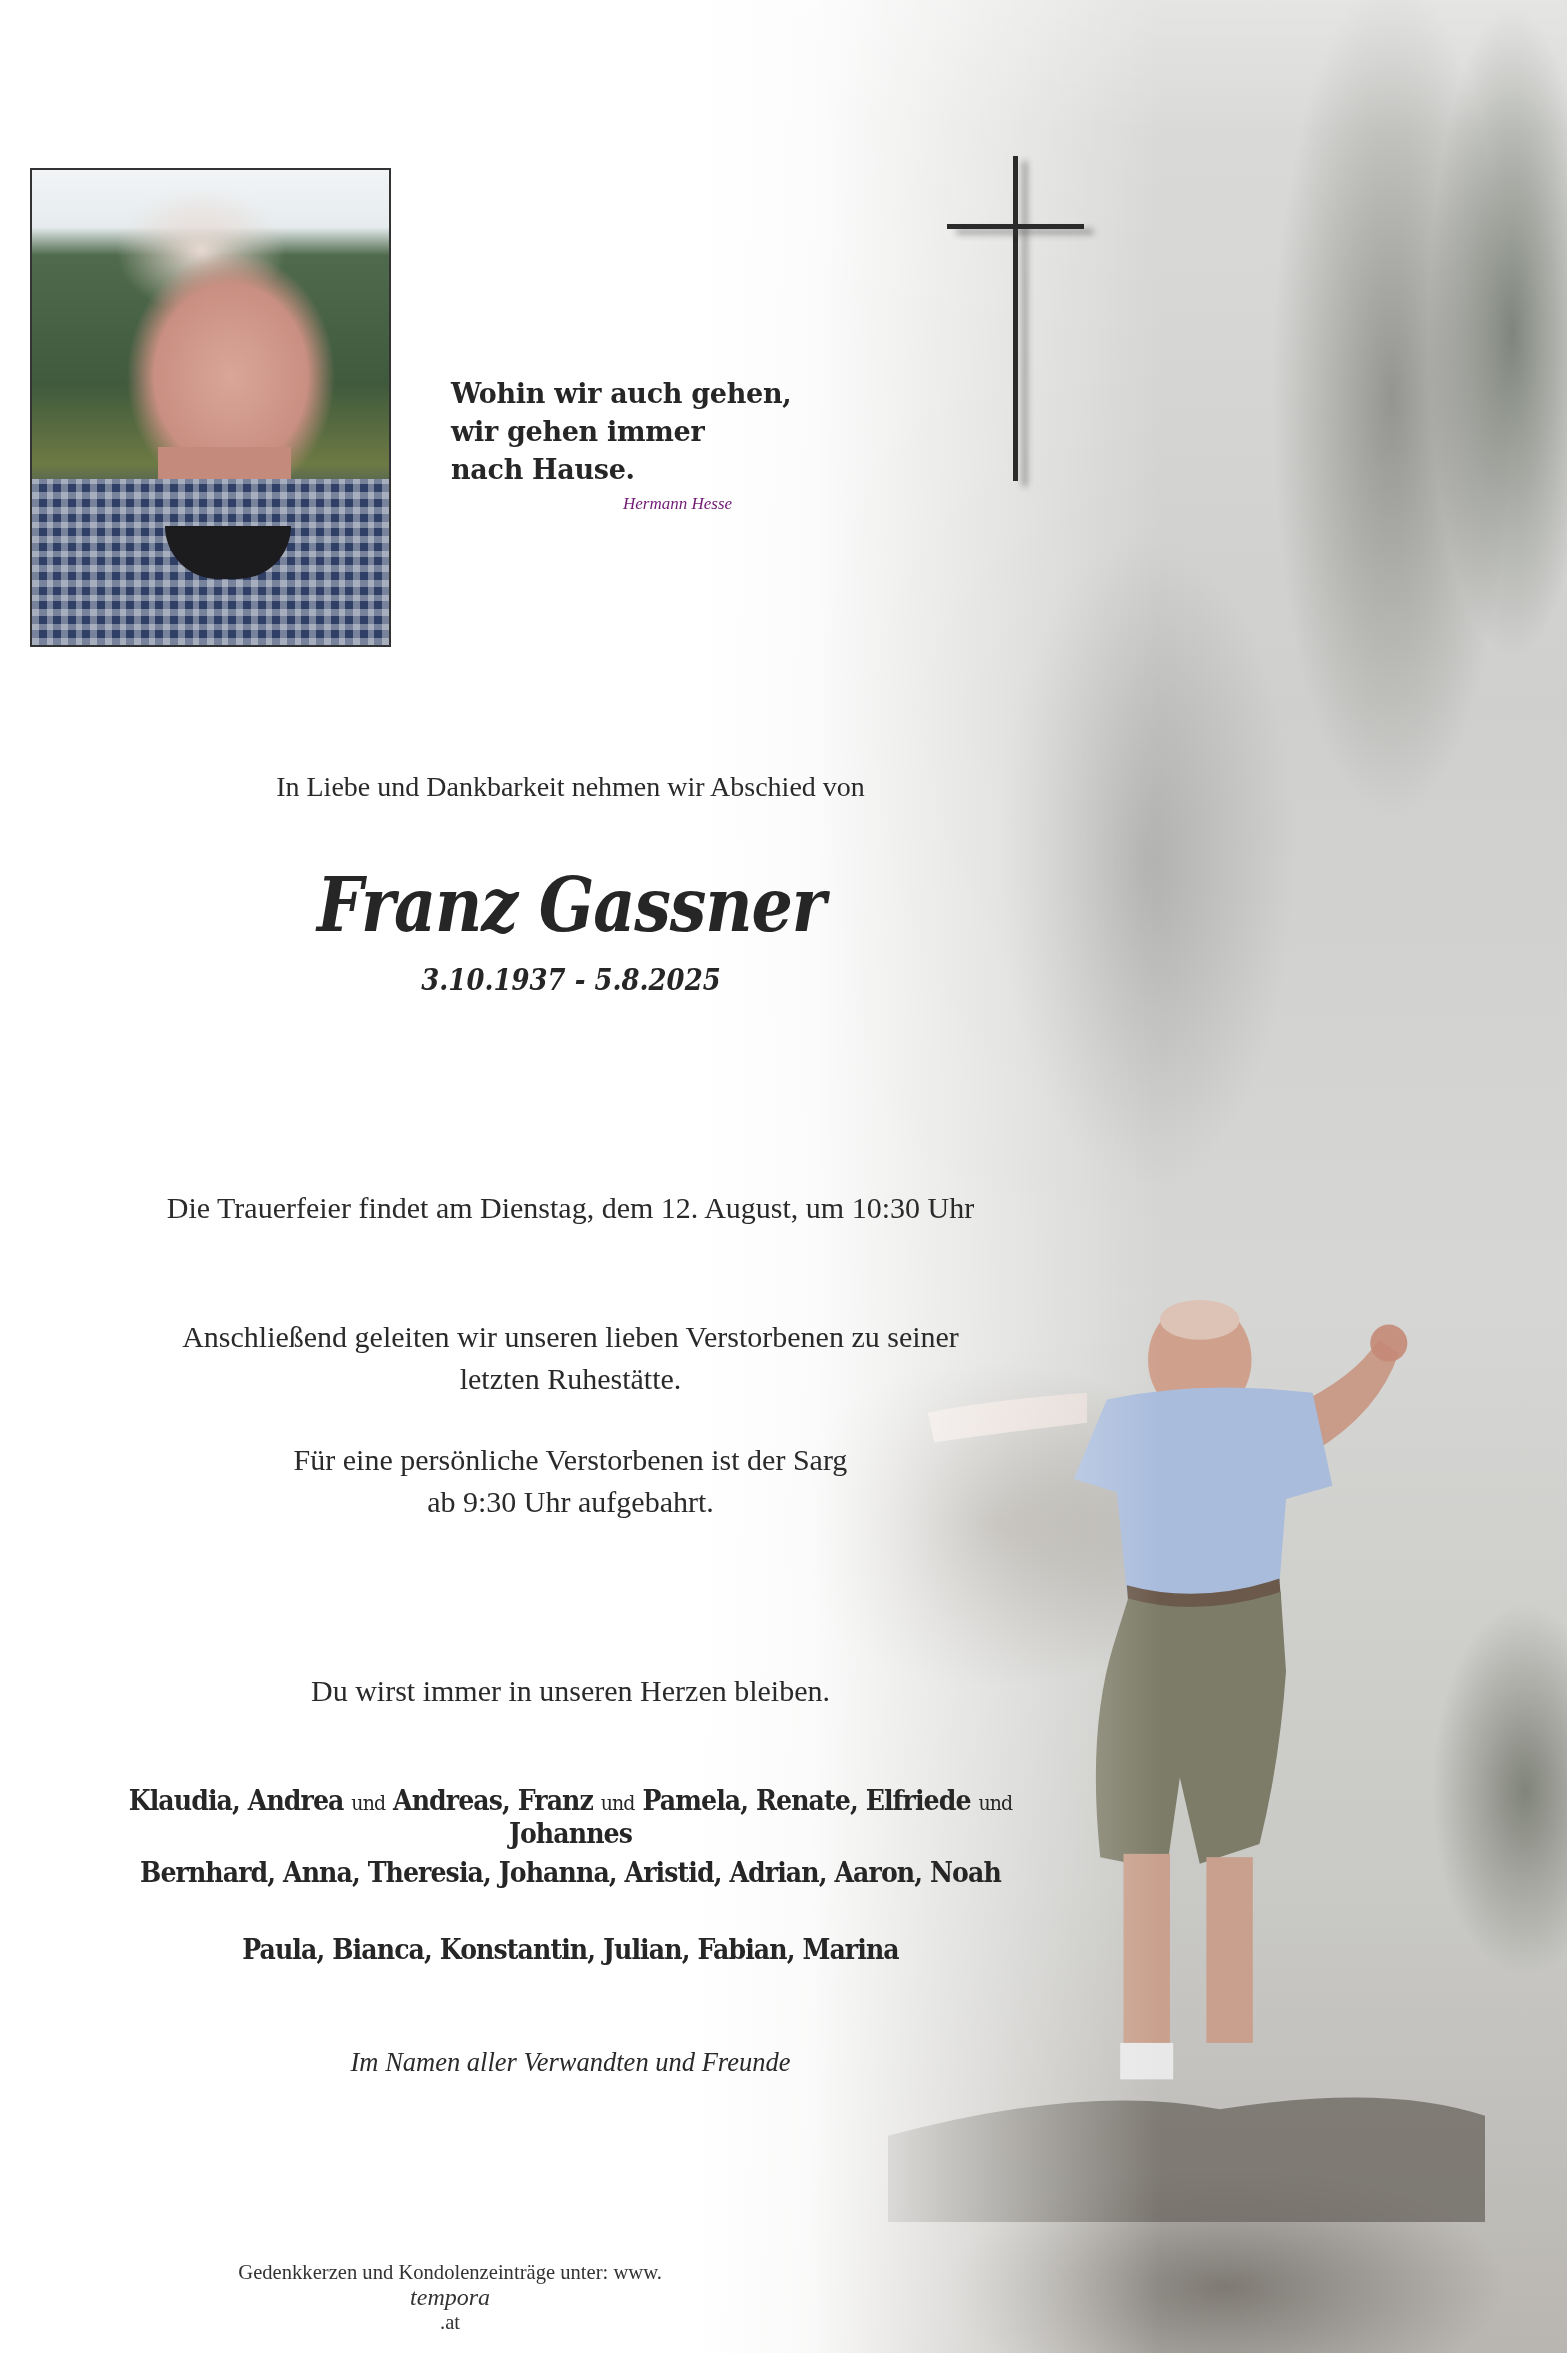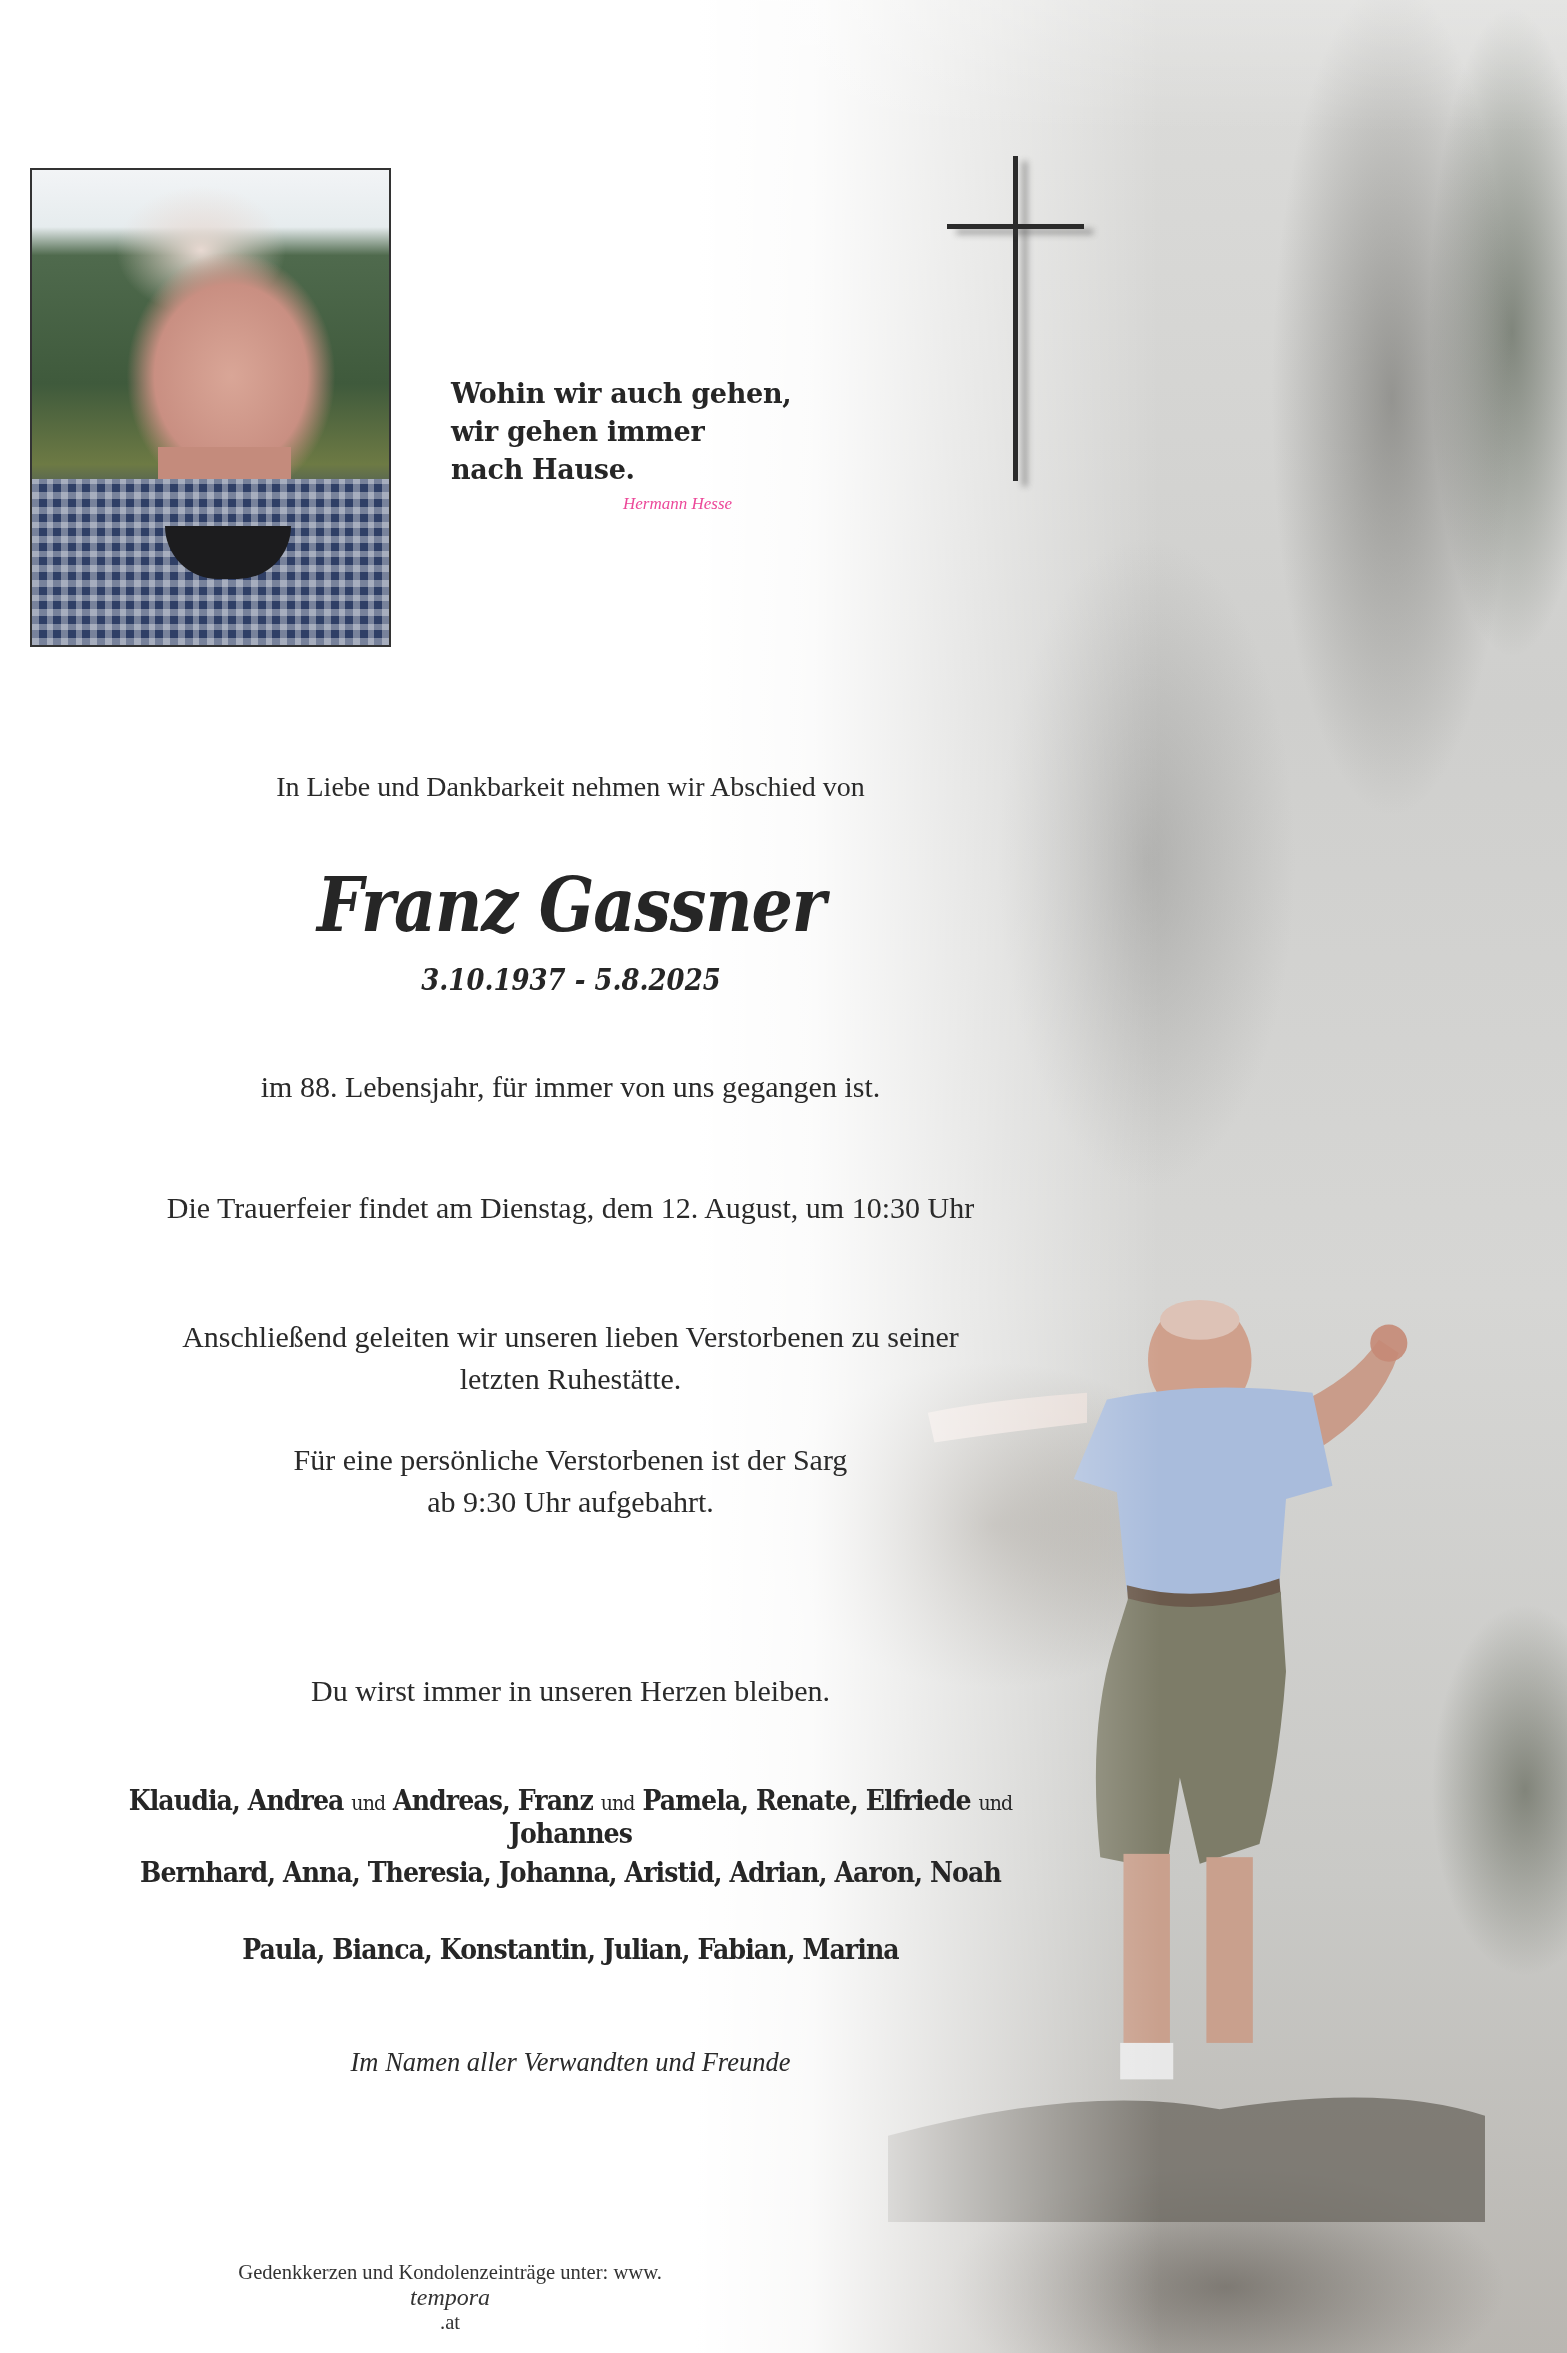--- a/index.html
+++ b/index.html
@@ -40,21 +40,21 @@
   .portrait-tee { position: absolute; left: 133px; bottom: 66px; width: 126px; height: 53px; background: #1c1c1e; border-radius: 0 0 60px 60px; }
 
   
   .cross { position: absolute; left: 947px; top: 156px; width: 137px; height: 325px; }
   .cross .v { position: absolute; left: 66px; top: 0; width: 4.6px; height: 325px; background: #2b2b2b; box-shadow: 9.3px 5.3px 6.6px rgba(60,60,60,0.45); }
   .cross .h { position: absolute; left: 0; top: 68px; width: 137px; height: 4.6px; background: #2b2b2b; box-shadow: 9.3px 5.3px 6.6px rgba(60,60,60,0.45); }
 
   
   .quote { position: absolute; left: 451px; top: 375px; width: 371px; }
   .quote-line { font-family: "DejaVu Serif", serif; font-weight: bold; font-size: 27px; line-height: 38px; color: #262626; letter-spacing: -0.3px; }
-  .quote-author { position: absolute; left: 172px; top: 119px; font-style: italic; font-size: 17px; color: #ec4899; white-space: nowrap; font-family: "Liberation Serif", serif; }
+  .quote-author { position: absolute; left: 172px; top: 119px; font-style: italic; font-size: 17px; color: #701a75; white-space: nowrap; font-family: "Liberation Serif", serif; }
 
   
   .col { position: absolute; left: 20px; width: 1101px; text-align: center; }
   .intro { top: 771px; font-size: 28px; color: #2a2a2a; font-family: "Liberation Serif", serif; }
   .name { top: 862px; font-family: "DejaVu Serif", serif; font-style: italic; font-weight: bold; font-size: 74px; letter-spacing: -1.3px; color: #262626; transform: scaleX(0.88); transform-origin: 554px 0; }
   .dates { top: 961px; font-family: "DejaVu Serif", serif; font-style: italic; font-weight: bold; font-size: 30.5px; color: #262626; transform: scaleX(0.85); transform-origin: 554px 0; }
   .para { font-family: "Liberation Serif", serif; font-size: 30px; line-height: 42px; color: #2a2a2a; }
   .p1 { top: 1066px; }
   .p2 { top: 1187px; text-align: center; }
   .p3 { top: 1316px; }
@@ -121,21 +121,20 @@
   <div class="quote-line">wir gehen immer</div>
   <div class="quote-line">nach Hause.</div>
   <div class="quote-author">Hermann Hesse</div>
 </div>
 
 <div class="col intro">In Liebe und Dankbarkeit nehmen wir Abschied von</div>
 <div class="col name">Franz Gassner</div>
 <div class="col dates">3.10.1937 -  5.8.2025</div>
 
 <div class="col para p1">
-  <div>im 88. Lebensjahr, für immer von uns gegangen ist.</div>
 </div>
 <div class="col para p2">
   <div>Die Trauerfeier findet am Dienstag, dem 12. August, um 10:30 Uhr</div>
 </div>
 <div class="col para p3">
   <div>Anschließend geleiten wir unseren lieben Verstorbenen zu seiner</div>
   <div>letzten Ruhestätte.</div>
 </div>
 <div class="col para p4">
   <div>Für eine persönliche Verstorbenen ist der Sarg</div>

